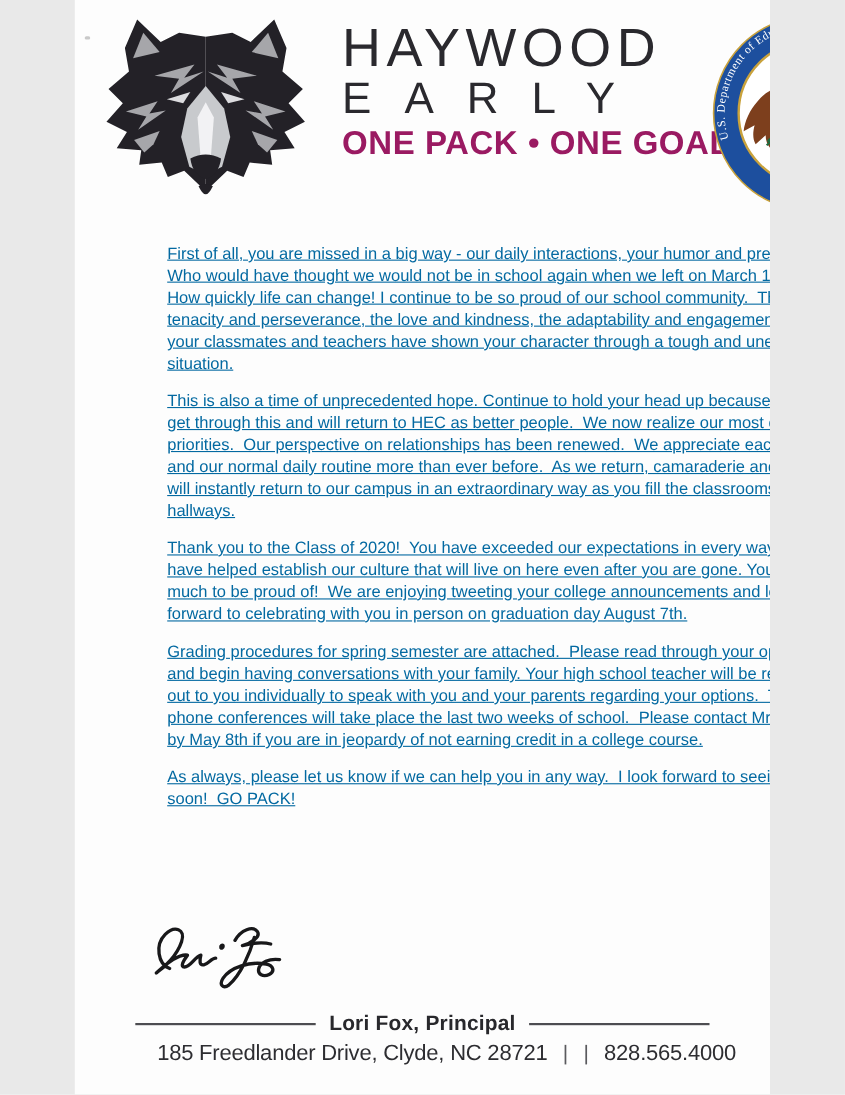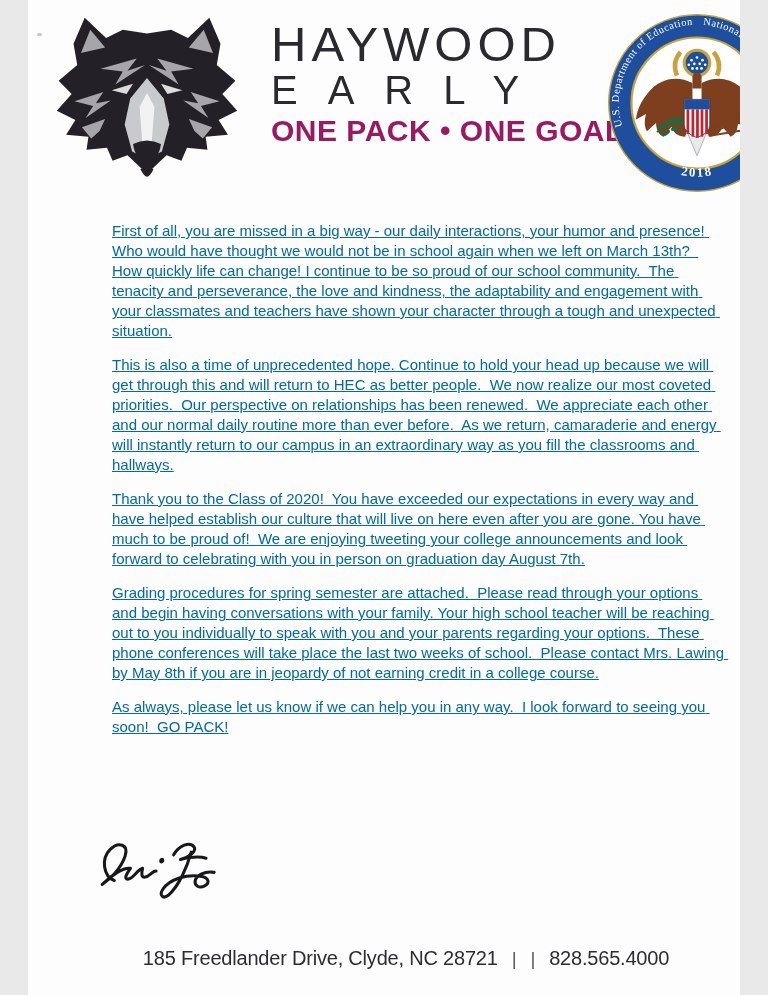--- a/index.html
+++ b/index.html
@@ -1,17 +1,17 @@
 <!DOCTYPE html>
 <html><head>
 <meta charset="utf-8">
 <style>
   html,body{margin:0;padding:0;background:#e9e9e9;}
   .page{
-    position:relative;width:712px;height:995px;background:#fdfdfd;
+    position:relative;width:632px;height:995px;background:#fdfdfd;
     font-family:"Liberation Sans",sans-serif;overflow:hidden;margin:0 auto;
   }
   
   .wolf{position:absolute;left:26px;top:12px;width:186px;height:174px;}
   .titleblock{position:absolute;left:243px;top:20px;width:300px;}
   .t1{font-size:49px;line-height:48px;letter-spacing:5px;color:#2a292e;white-space:nowrap;}
   .t2{font-size:40px;line-height:45px;letter-spacing:30px;color:#2a292e;white-space:nowrap;}
   .t3{font-size:49px;line-height:45px;letter-spacing:9px;color:#2a292e;white-space:nowrap;}
   .motto{font-size:30px;line-height:30px;font-weight:bold;color:#9a1a62;letter-spacing:.5px;margin-top:3px;white-space:nowrap;}
   .seal{position:absolute;left:578px;top:12px;width:182px;height:182px;}
@@ -142,19 +142,24 @@
 
   <svg class="sig" viewBox="0 0 200 110" aria-hidden="true">
     <g stroke="#18181a" stroke-width="4.5" fill="none" stroke-linecap="round" stroke-linejoin="round">
       <path d="M30,72 C14,66 10,40 24,26 C36,14 52,18 46,36 C40,54 24,70 12,78 C26,64 44,52 54,54 C48,62 44,70 50,70 C58,70 64,56 72,54 C70,62 70,68 76,67 C82,66 86,58 92,58"></path>
       <path d="M99,42 C100,40 102,40 102,42 C102,44 100,45 99,44 Z" fill="#18181a"></path>
       <path d="M118,34 C126,20 142,14 148,22 C153,29 140,38 128,41 C140,38 156,36 166,39"></path>
       <path d="M144,30 C138,52 126,80 110,94 C102,100 96,94 102,85 C112,70 138,62 160,66 C170,68 172,76 164,80 C156,84 148,80 150,72 C152,64 164,58 178,60"></path>
     </g>
   </svg>
 
+  <div class="principal-row">
+    <div class="rule"></div>
+    <div class="principal-name">Lori Fox, Principal</div>
+    <div class="rule"></div>
+  </div>
   <div class="address-row">
     <span>185 Freedlander Drive, Clyde, NC 28721</span>
     <span class="sep">|</span>
     <span class="sep">|</span>
     <span>828.565.4000</span>
   </div>
 </div>
 
 </body></html>

